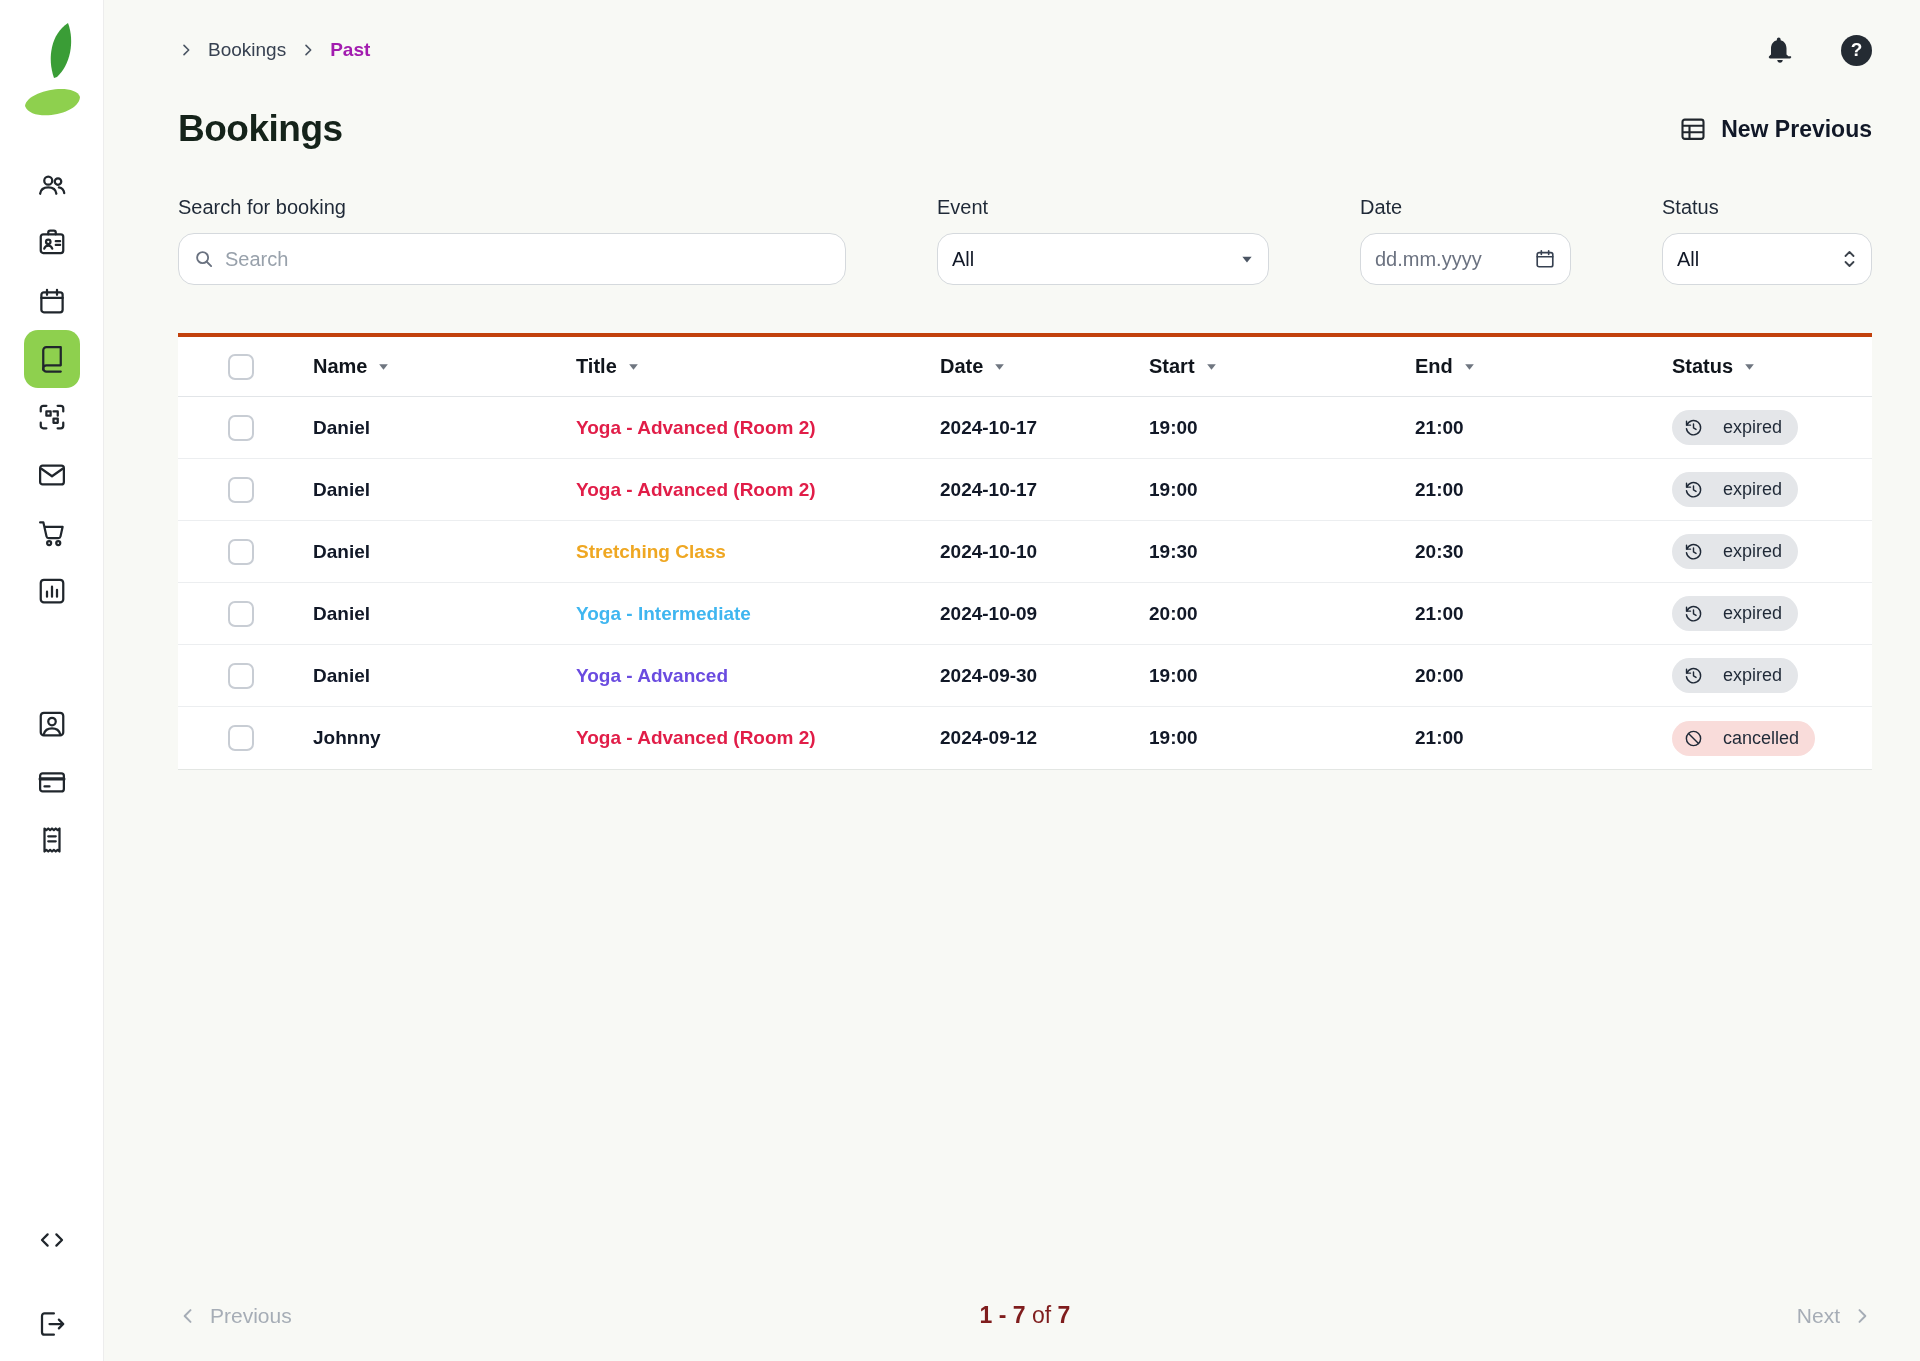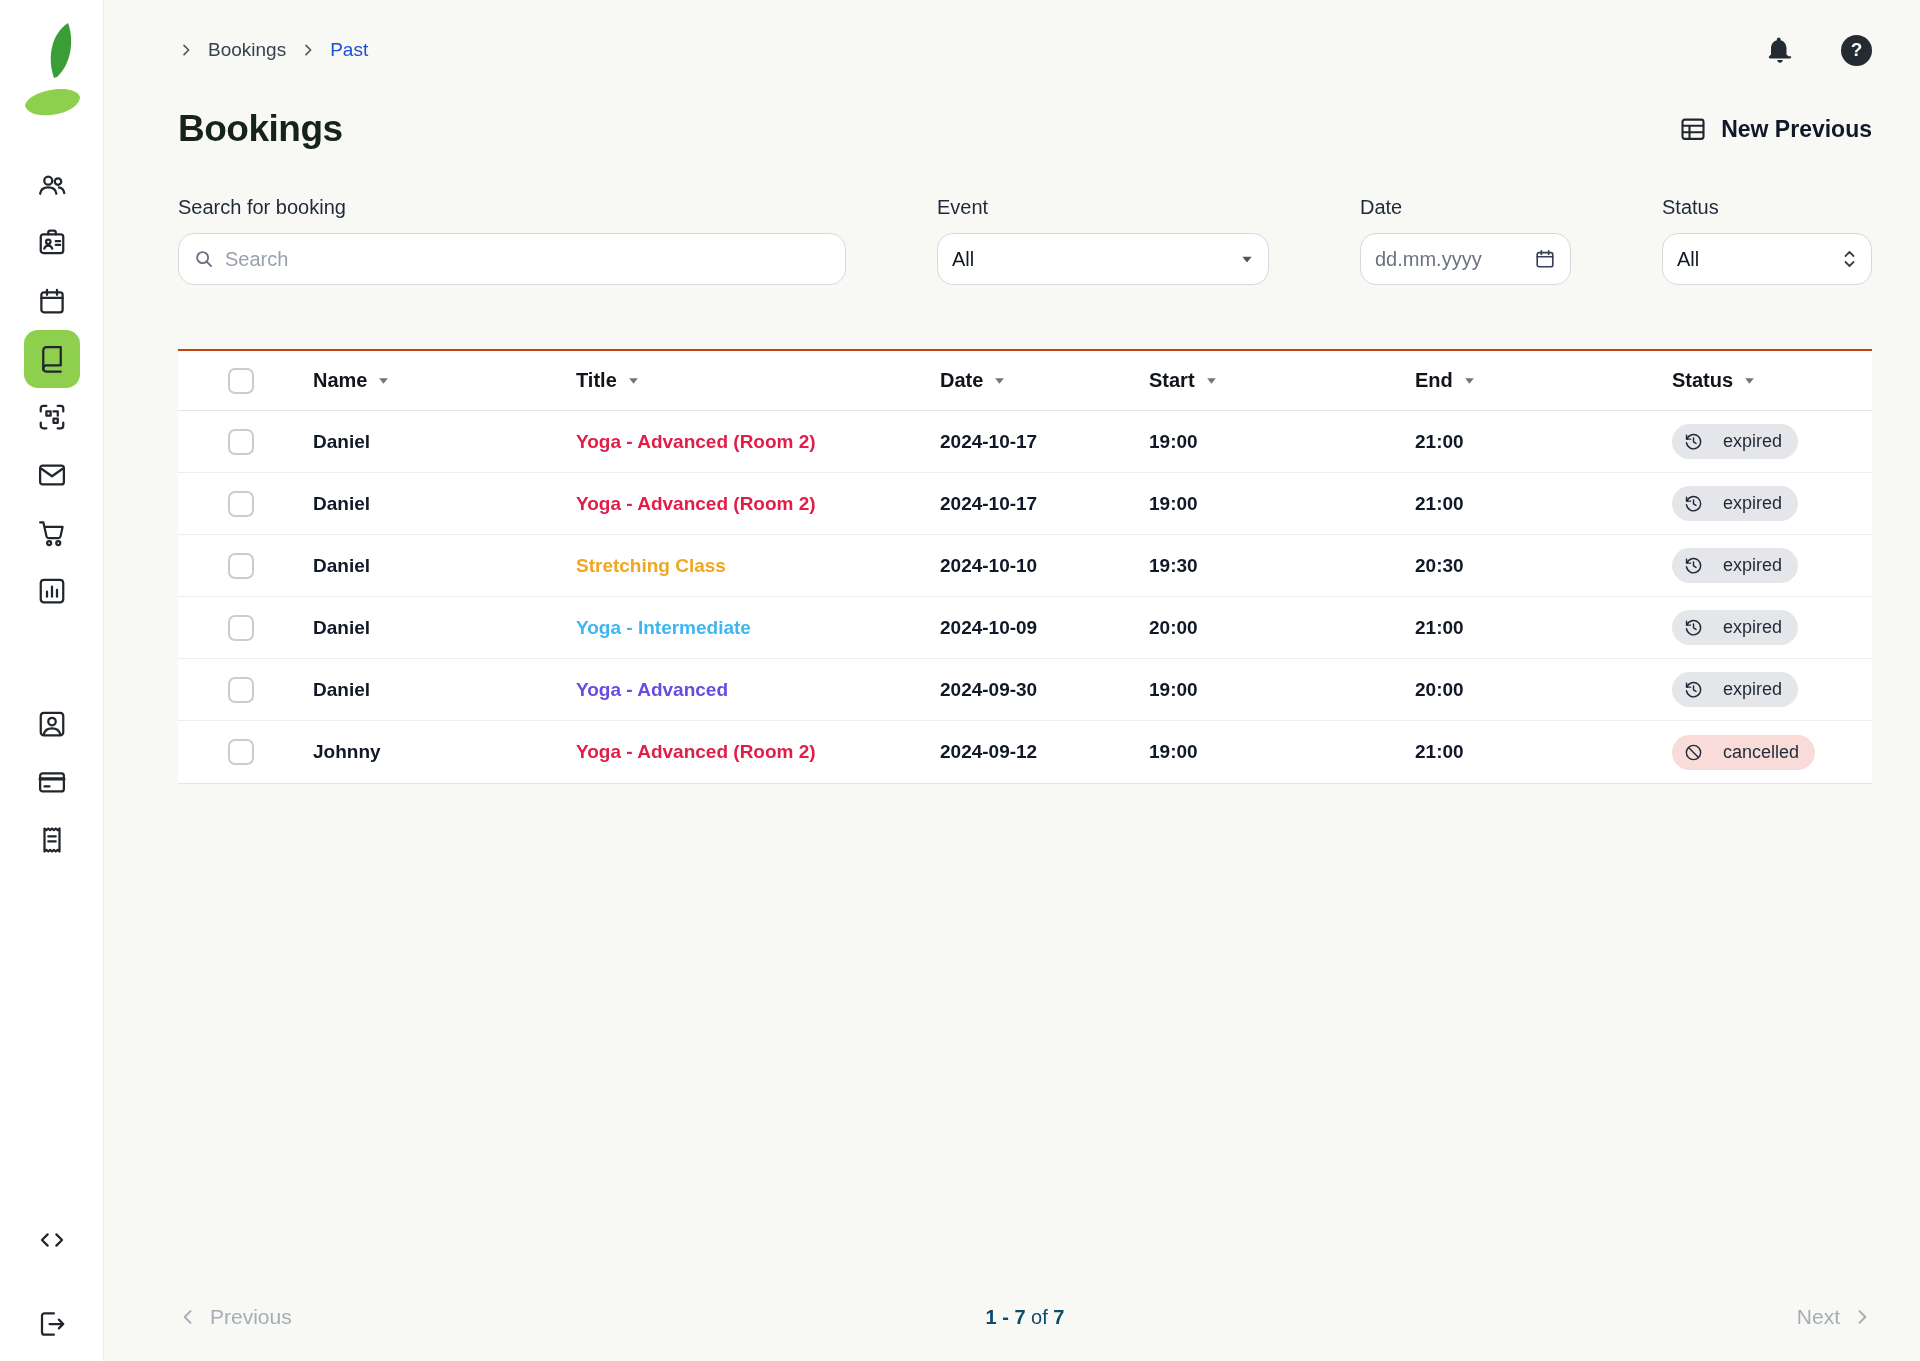--- a/index.html
+++ b/index.html
@@ -30,21 +30,21 @@
   .nav-bottom .nav-item.code-item { margin-bottom:26px; }
 
   
   .main {
     flex:1; background:#f8f9f5; display:flex; flex-direction:column;
     padding:0 48px 0 74px; min-width:0;
   }
   .topbar { margin-top:26px; height:48px; display:flex; justify-content:space-between; align-items:center; }
   .breadcrumb { display:flex; align-items:center; gap:14px; font-size:19px; color:#374151; }
   .breadcrumb .crumb { cursor:pointer; }
-  .breadcrumb .crumb.current { color:#1d4ed8; font-weight:400; }
+  .breadcrumb .crumb.current { color:#a21caf; font-weight:700; }
   .chev { width:16px; height:16px; stroke:#4b5563; fill:none; stroke-width:2.4; stroke-linecap:round; stroke-linejoin:round; }
   .top-actions { display:flex; align-items:center; gap:46px; }
   .bell { width:30px; height:30px; cursor:pointer; }
   .help-circle {
     width:31px; height:31px; border-radius:50%; background:#242b33; color:#fff;
     display:flex; align-items:center; justify-content:center; font-size:19px; font-weight:700; cursor:pointer;
   }
 
   .title-row { margin-top:34px; display:flex; justify-content:space-between; align-items:center; }
   .page-title { font-size:37px; font-weight:700; color:#15231a; letter-spacing:-0.5px; }
@@ -67,21 +67,21 @@
   .search-input { border:none; outline:none; flex:1; font-size:20px; color:#111827; font-family:"Liberation Sans",sans-serif; background:transparent; }
   .search-input::placeholder { color:#98a1ab; }
   .search-icon { width:22px; height:22px; stroke:#6a7280; fill:none; stroke-width:2; stroke-linecap:round; margin-right:10px; flex-shrink:0; }
   .select-value { flex:1; }
   .caret-down { width:14px; height:14px; flex-shrink:0; }
   .stepper { width:15px; height:22px; stroke:#3c434c; fill:none; stroke-width:1.8; stroke-linecap:round; stroke-linejoin:round; flex-shrink:0; }
   .date-text { flex:1; color:#6b7280; }
   .cal-icon { width:22px; height:22px; stroke:#374151; fill:none; stroke-width:1.8; stroke-linecap:round; flex-shrink:0; }
 
   
-  .table { margin-top:64px; background:#fff; border-top:2px solid #c2410c; border-bottom:1px solid #e3e6e3; }
+  .table { margin-top:48px; background:#fff; border-top:4px solid #c2410c; border-bottom:1px solid #e3e6e3; }
   .trow {
     display:grid; grid-template-columns:135px 263px 364px 209px 266px 257px 200px;
     align-items:center; height:62px; border-bottom:1px solid #eceef0;
   }
   .thead { height:60px; border-bottom:1px solid #e2e5e8; }
   #table-body .trow:last-child { border-bottom:none; }
   .cell { font-size:19px; font-weight:700; color:#111827; }
   .cb-cell { display:flex; }
   .checkbox { width:26px; height:26px; border:2px solid #c8cdd4; border-radius:7px; background:#fff; margin-left:50px; cursor:pointer; }
   .th { display:flex; align-items:center; gap:10px; font-size:20px; font-weight:700; color:#10151c; cursor:pointer; }
@@ -94,21 +94,21 @@
   .badge svg { width:19px; height:19px; stroke:#1f2937; fill:none; stroke-width:1.8; stroke-linecap:round; stroke-linejoin:round; flex-shrink:0; }
 
   
   .pagination {
     margin-top:auto; padding-bottom:32px;
     display:grid; grid-template-columns:1fr auto 1fr; align-items:center;
   }
   .pg-side { display:flex; align-items:center; gap:12px; color:#a6adb6; font-size:21px; font-weight:500; cursor:pointer; }
   .pg-side svg { width:20px; height:20px; stroke:#a6adb6; fill:none; stroke-width:2.4; stroke-linecap:round; stroke-linejoin:round; }
   .pg-next { justify-self:end; }
-  .pg-center { font-size:20px; color:#0c4a6e; }
+  .pg-center { font-size:23px; color:#7f1d1d; }
   .pg-center .b { font-weight:700; }
 </style>
 </head>
 <body>
 
 <div class="app">
 
   <aside class="sidebar">
     <div class="logo">
       <svg viewBox="0 0 64 118" width="64" height="118">

